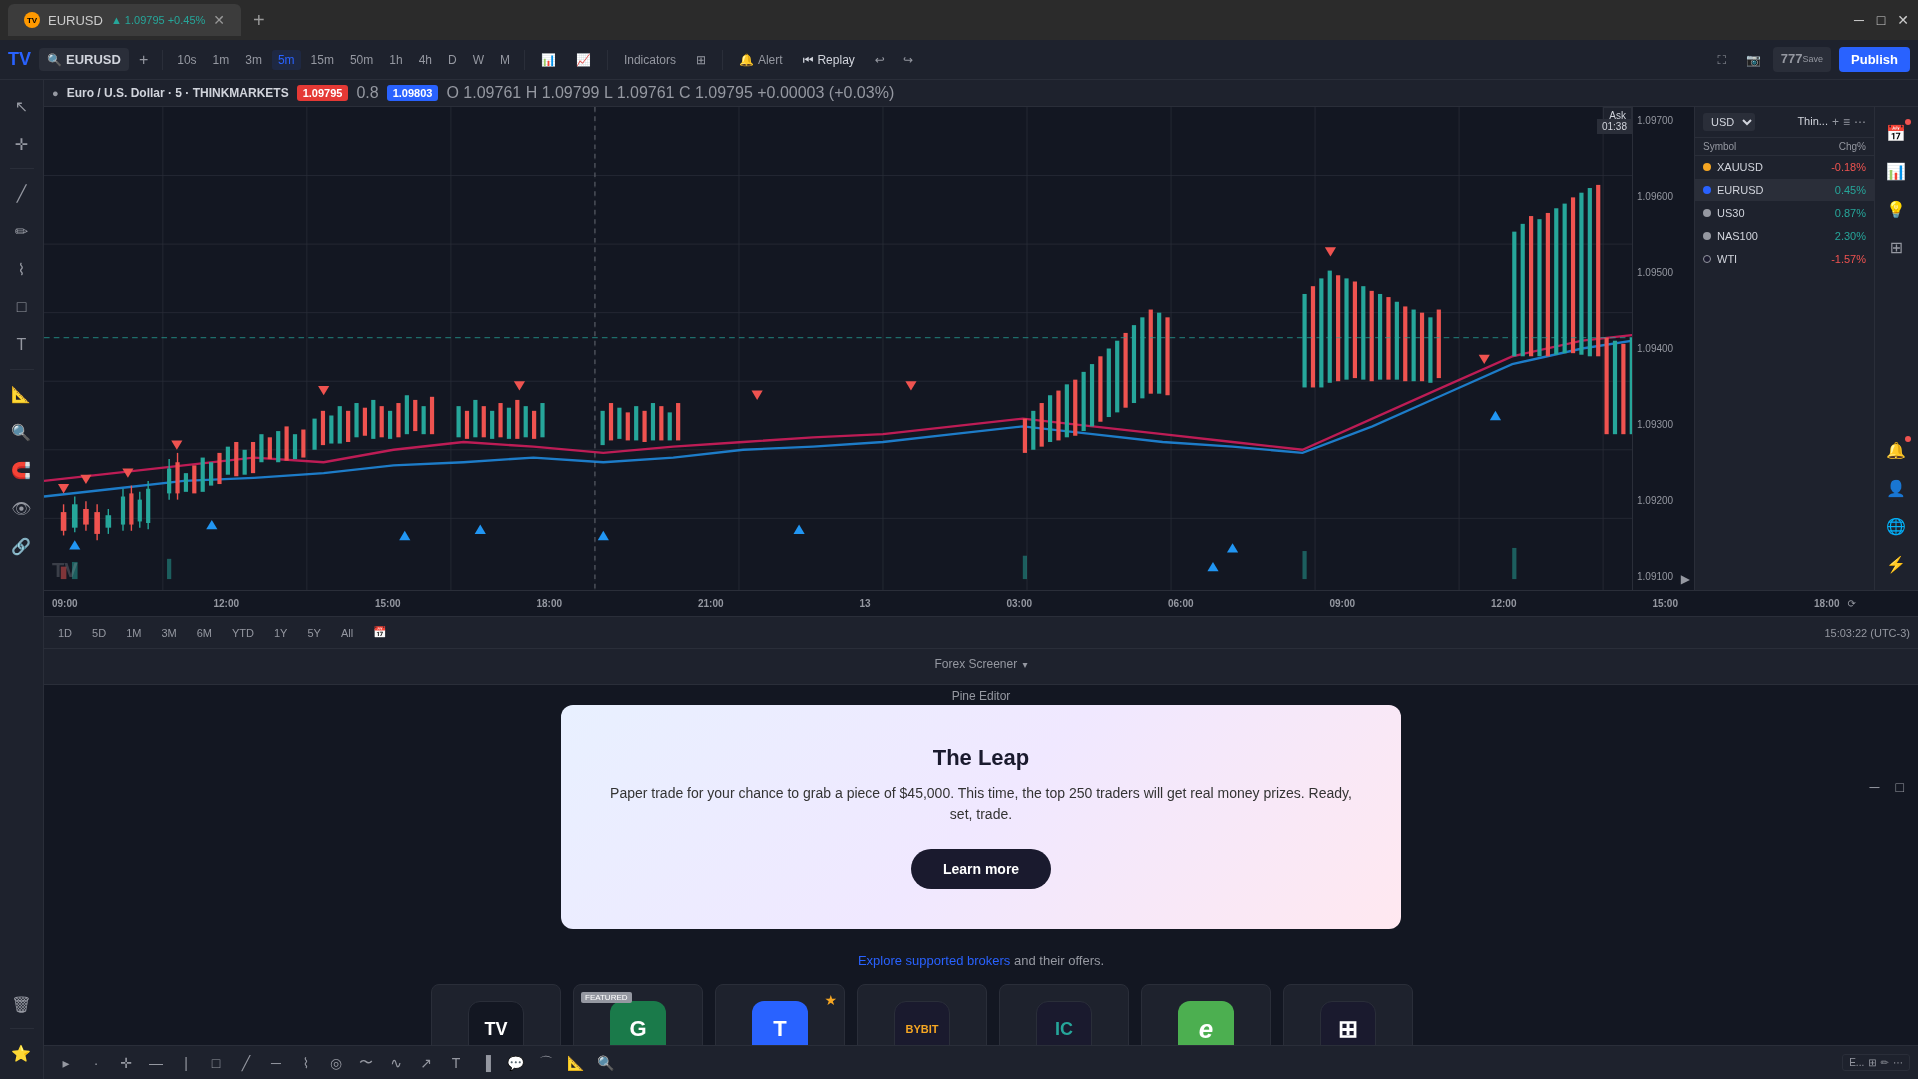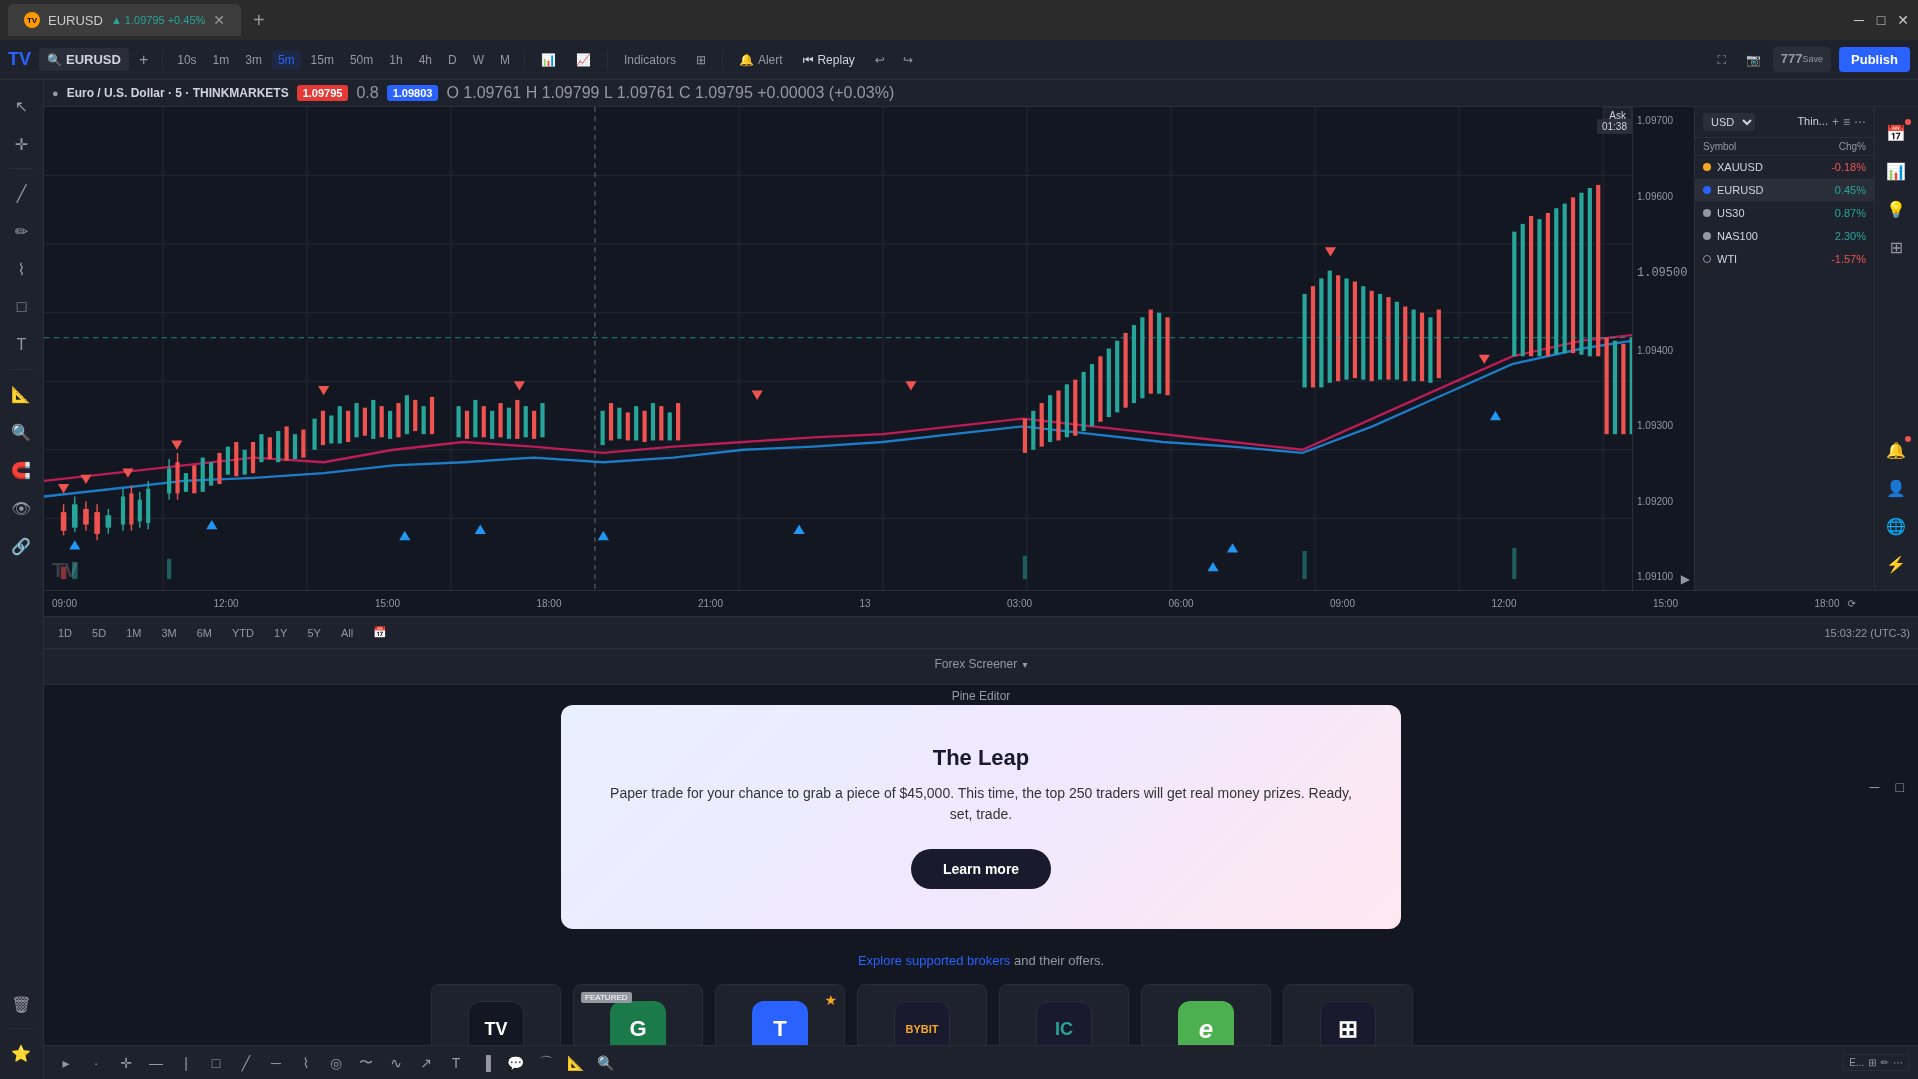--- a/index.html
+++ b/index.html
@@ -415,21 +415,21 @@
         </svg>
 
         
         <div style="position:absolute;top:0;right:62px;background:#1e222d;border:1px solid #2a2e39;font-size:10px;color:#d1d4dc;padding:2px 5px;">Ask</div>
         <div style="position:absolute;top:12px;right:62px;background:#2a2e39;font-size:10px;color:#d1d4dc;padding:2px 5px;">01:38</div>
 
         
         <div style="position:absolute;right:0;top:0;width:62px;bottom:0;background:#131722;border-left:1px solid #2a2e39;display:flex;flex-direction:column;justify-content:space-between;padding:8px 4px;">
           <span style="font-size:10px;color:#9598a1;">1.09700</span>
           <span style="font-size:10px;color:#9598a1;">1.09600</span>
-          <span style="font-size:12px;color:#9598a1;font-family:Liberation Mono, monospace;">1.09500</span>
+          <span style="font-size:10px;color:#9598a1;">1.09500</span>
           <span style="font-size:10px;color:#9598a1;">1.09400</span>
           <span style="font-size:10px;color:#9598a1;">1.09300</span>
           <span style="font-size:10px;color:#9598a1;">1.09200</span>
           <span style="font-size:10px;color:#9598a1;">1.09100</span>
         </div>
 
         
         <div style="position:absolute;bottom:8px;left:8px;opacity:0.3;">
           <span style="font-size:20px;font-weight:900;color:#9598a1;">TV</span>
         </div>
@@ -496,21 +496,21 @@
         <div class="sidebar-icon icon-wrap">🔔
           <div class="notification-dot"></div>
         </div>
         <div class="sidebar-icon">👤</div>
         <div class="sidebar-icon">🌐</div>
         <div class="sidebar-icon">⚡</div>
       </div>
     </div>
 
     <div style="height:26px;background:#131722;border-top:1px solid #2a2e39;display:flex;align-items:center;padding:0 0 0 8px;padding-right:62px;">
-      <div style="flex:1;display:flex;justify-content:space-between;font-size:10px;color:#9598a1;">
+      <div style="flex:1;display:flex;justify-content:space-between;font-size:10px;color:#9598a1;font-weight:bold;">
         <span>09:00</span>
         <span>12:00</span>
         <span>15:00</span>
         <span>18:00</span>
         <span>21:00</span>
         <span>13</span>
         <span>03:00</span>
         <span>06:00</span>
         <span>09:00</span>
         <span>12:00</span>

